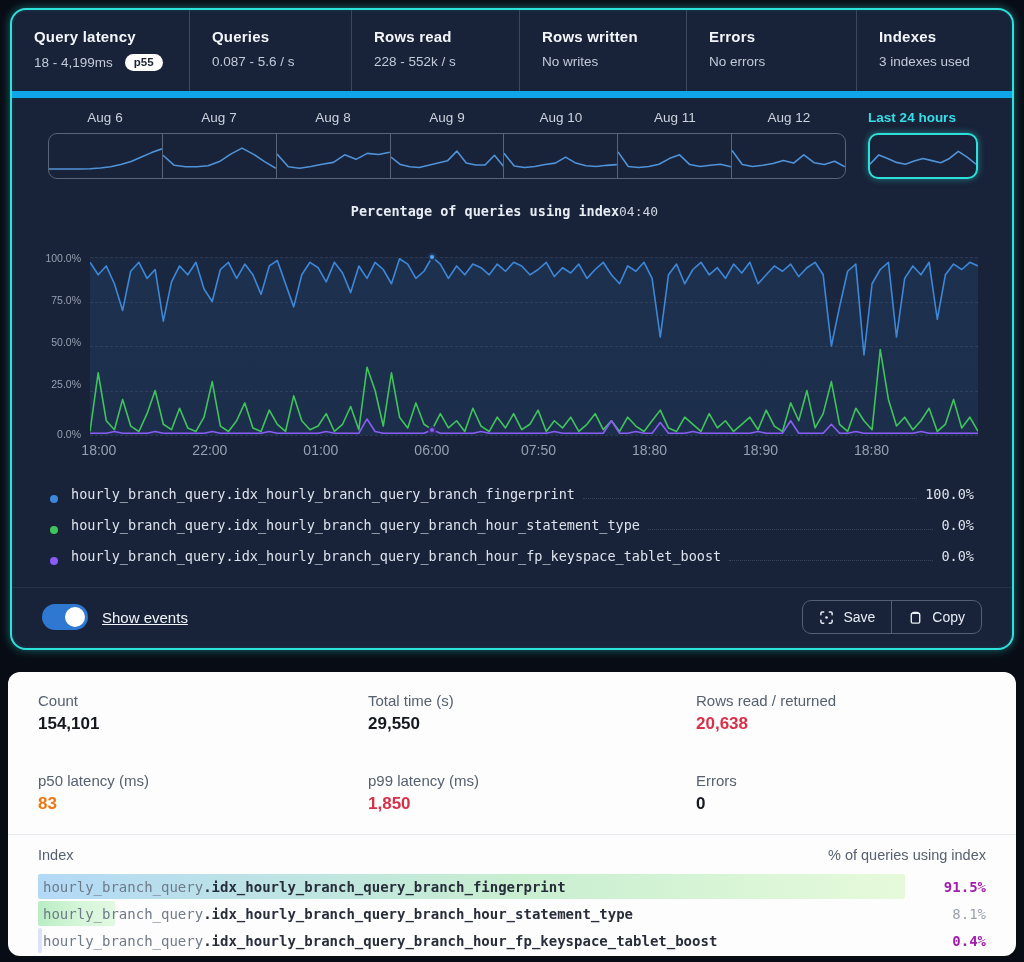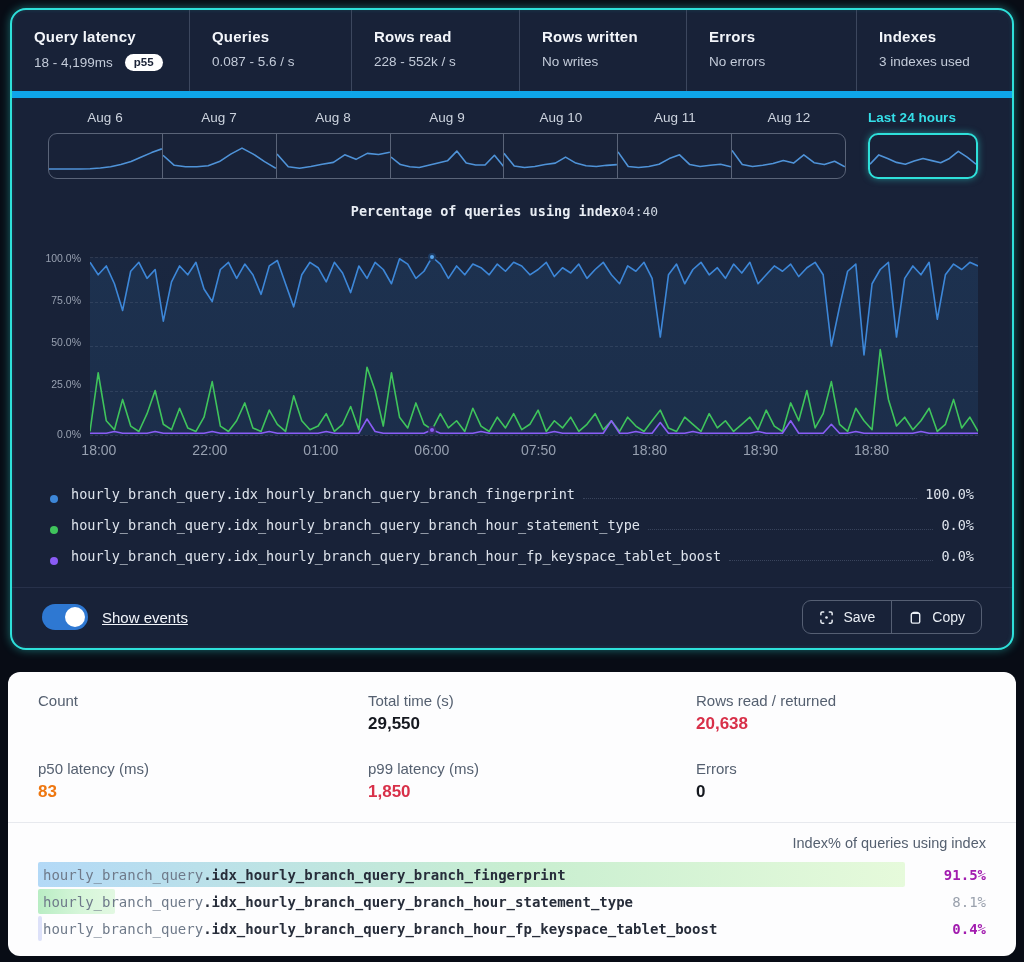--- a/index.html
+++ b/index.html
@@ -80,28 +80,28 @@
   .btn { display:flex; align-items:center; gap:9px; padding:8px 16px; color:#e8edf4;
          font-size:14px; background:transparent; border:none; cursor:pointer;
          font-family:"Liberation Sans",sans-serif; }
   .btn + .btn { border-left:1px solid #555f73; }
   .btn svg { display:block; }
 
   
   .card { position:absolute; left:8px; top:672px; width:1008px; height:284px;
           background:#fdfdfe; border-radius:12px; overflow:hidden; }
   .metrics { display:grid; grid-template-columns:330px 328px 1fr; padding:20px 0 0 30px;
-             row-gap:26px; }
+             row-gap:38px; }
   .metric .m-label { color:#556070; font-size:15px; }
   .metric .m-value { font-size:17px; font-weight:bold; margin-top:5px; color:#15181f; }
   .m-red { color:#d83049 !important; }
   .m-orange { color:#ee7711 !important; }
 
   .tbl { border-top:1px solid #e7e9ee; margin-top:20px; padding:10px 30px 0 30px; }
-  .tbl-head { display:flex; justify-content:flex-end; padding:2px 0 10px 0; }
+  .tbl-head { display:flex; justify-content:space-between; padding:2px 0 10px 0; }
   .tbl-head span { color:#556070; font-size:14.5px; }
   .tbl-row { position:relative; display:flex; align-items:center; height:27px; }
   .row-bar { position:absolute; left:0; top:1px; bottom:1px; border-radius:2px; z-index:0; }
   .row-text { position:relative; z-index:1; font-family:"DejaVu Sans Mono", monospace;
               font-size:14px; padding-left:5px; white-space:nowrap; }
   .row-text .pre { color:#6f7a8a; }
   .row-text .rest { color:#272d3a; font-weight:bold; }
   .row-pct { position:relative; z-index:1; margin-left:auto;
              font-family:"DejaVu Sans Mono", monospace; font-size:14px; }
   .pct-strong { color:#a21caf; font-weight:bold; }
@@ -288,20 +288,21 @@
         <span>Copy</span>
       </button>
     </div>
   </div>
 </div>
 
 <div class="card">
   <div class="metrics">
     <div class="metric">
       <div class="m-label">Count</div>
+      <div class="m-value">154,101</div>
     </div>
     <div class="metric">
       <div class="m-label">Total time (s)</div>
       <div class="m-value">29,550</div>
     </div>
     <div class="metric">
       <div class="m-label">Rows read / returned</div>
       <div class="m-value m-red">20,638</div>
     </div>
     <div class="metric">

